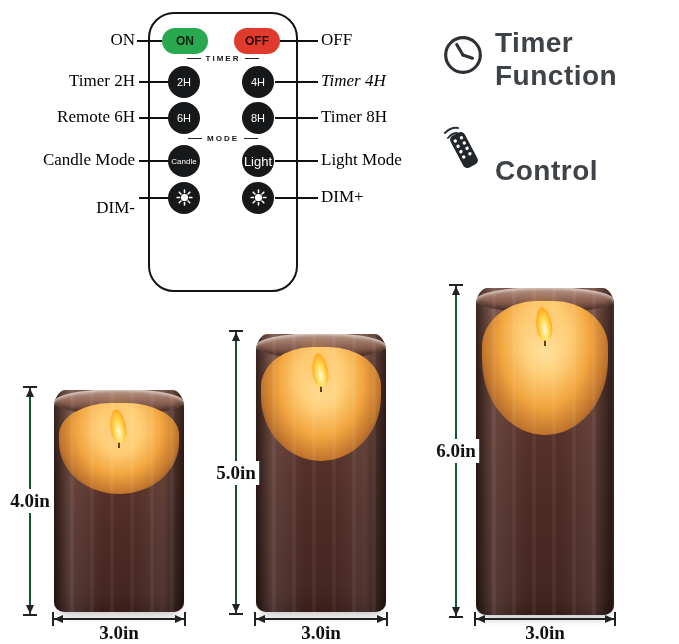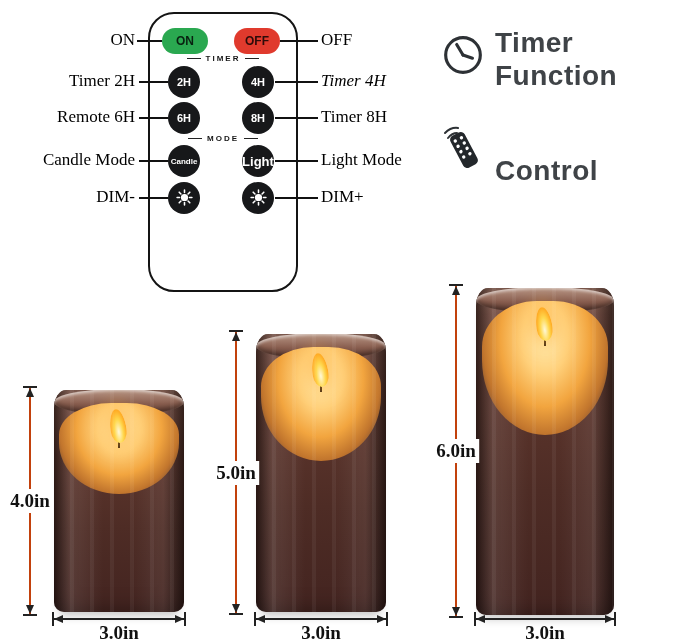--- a/index.html
+++ b/index.html
@@ -23,21 +23,21 @@
   .section-label{
     position:absolute;left:0;width:100%;display:flex;align-items:center;justify-content:center;
     gap:5px;font-size:8px;font-weight:bold;letter-spacing:2px;color:#161616;
   }
   .section-label::before,.section-label::after{content:"";width:14px;height:1px;background:#222;}
   .lbl-timer{top:40px;}
   .lbl-mode{top:120px;}
   .circle-btn{
     position:absolute;width:32px;height:32px;border-radius:50%;background:#17181a;
     display:flex;align-items:center;justify-content:center;
-    color:#fff;font-weight:bold;font-size:11px;
+    color:#fff;font-weight:normal;font-size:11px;
   }
   .c-2h{left:18px;top:52px;} .c-4h{left:92px;top:52px;}
   .c-6h{left:18px;top:88px;} .c-8h{left:92px;top:88px;}
   .c-candle{left:18px;top:131px;font-size:8px;}
   .c-light{left:92px;top:131px;font-size:13px;}
   .c-dimm{left:18px;top:168px;} .c-dimp{left:92px;top:168px;}
   
   .co{position:absolute;font-family:"Liberation Serif",serif;font-size:17px;line-height:22px;color:#000;white-space:nowrap;}
   .co-l{right:544px;text-align:right;}
   .co-r{left:321px;}
@@ -76,21 +76,21 @@
   }
   .flame{
     position:absolute;top:19px;left:50%;width:16px;height:34px;margin-left:-9px;
     background:radial-gradient(ellipse at 50% 68%,#fff8d8 0%,#ffd84e 38%,#ffab24 68%,rgba(255,150,30,0) 100%);
     border-radius:50% 50% 50% 50% / 62% 62% 38% 38%;
     transform:rotate(-8deg);
     box-shadow:0 0 16px 5px rgba(255,175,60,.55);
   }
   .wick{position:absolute;top:51px;left:50%;width:2px;height:7px;margin-left:-1px;background:#32200f;}
   
-  .vdim{position:absolute;width:2px;background:#c2410c;}
+  .vdim{position:absolute;width:2px;background:#14532d;}
   .vdim .arr{position:absolute;left:-3px;width:0;height:0;border-left:4px solid transparent;border-right:4px solid transparent;}
   .vdim .arr.up{top:0;border-bottom:9px solid #222;}
   .vdim .arr.down{bottom:0;border-top:9px solid #222;}
   .vdim .cap{position:absolute;left:-6px;width:14px;height:2px;background:#222;}
   .vdim .cap.top{top:-2px;} .vdim .cap.bottom{bottom:-2px;}
   .hdim{position:absolute;height:2px;background:#222;}
   .hdim .arr{position:absolute;top:-3px;width:0;height:0;border-top:4px solid transparent;border-bottom:4px solid transparent;}
   .hdim .arr.left{left:0;border-right:9px solid #222;}
   .hdim .arr.right{right:0;border-left:9px solid #222;}
   .hdim .cap{position:absolute;top:-6px;width:2px;height:14px;background:#222;}
@@ -155,21 +155,21 @@
   </div>
 
   <div class="co co-l" style="top:29px;">ON</div>
   <div class="co co-r" style="top:29px;">OFF</div>
   <div class="co co-l" style="top:70px;">Timer 2H</div>
   <div class="co co-r" style="top:70px;font-style:italic;">Timer 4H</div>
   <div class="co co-l" style="top:106px;">Remote 6H</div>
   <div class="co co-r" style="top:106px;">Timer 8H</div>
   <div class="co co-l" style="top:149px;">Candle Mode</div>
   <div class="co co-r" style="top:149px;">Light Mode</div>
-  <div class="co co-l" style="top:186px;">DIM-</div>
+  <div class="co co-l" style="top:197px;">DIM-</div>
   <div class="co co-r" style="top:186px;">DIM+</div>
 
   <div class="co-line" style="left:137px;top:40px;width:25px;"></div>
   <div class="co-line" style="left:280px;top:40px;width:38px;"></div>
   <div class="co-line" style="left:139px;top:81px;width:29px;"></div>
   <div class="co-line" style="left:275px;top:81px;width:43px;"></div>
   <div class="co-line" style="left:139px;top:117px;width:29px;"></div>
   <div class="co-line" style="left:275px;top:117px;width:43px;"></div>
   <div class="co-line" style="left:139px;top:160px;width:29px;"></div>
   <div class="co-line" style="left:275px;top:160px;width:43px;"></div>

